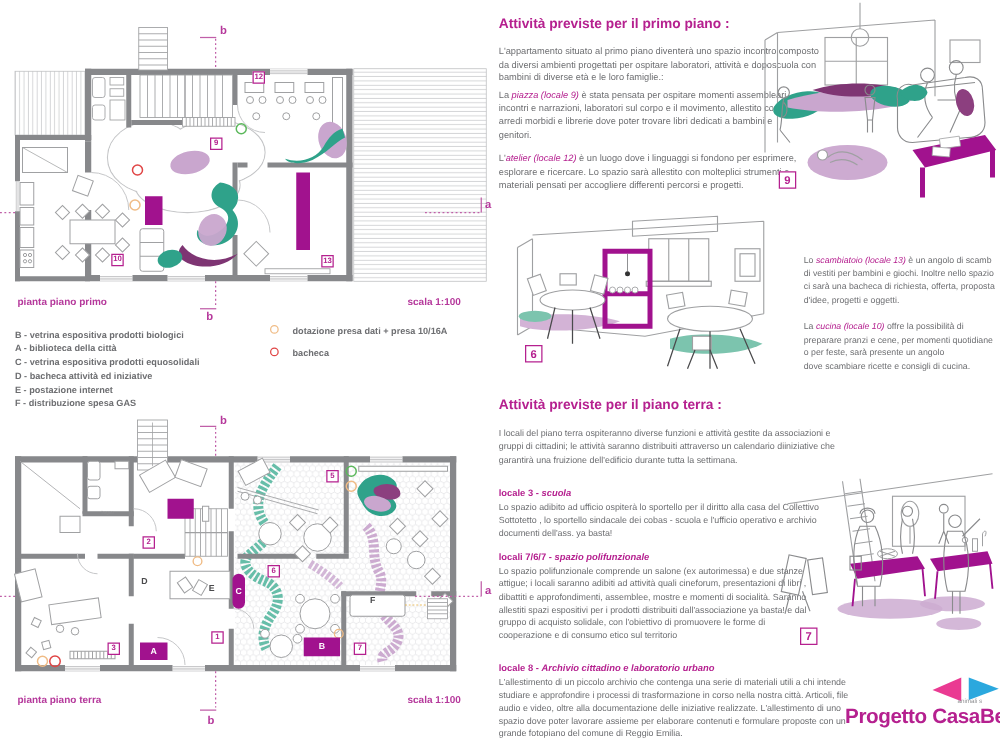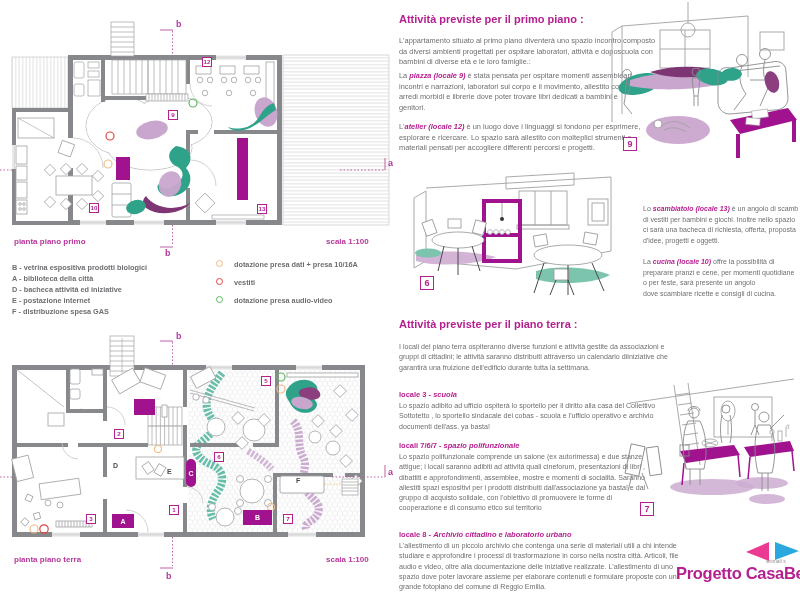--- a/index.html
+++ b/index.html
@@ -27,21 +27,21 @@
                font-size:7.3px; font-weight:bold; }
   .symrow { display:flex; align-items:flex-start; height:18px; }
   .symdot { width:7px; height:7px; border-radius:50%; border:1.6px solid #999; margin-right:11px; flex:none; background:#fff; }
   .symdot.c0 { border-color:#f0bc86; }
   .symdot.c1 { border-color:#e04545; }
   .symdot.c2 { border-color:#5cb85c; }
 
   .heading { position:absolute; color:#b5208f; font-weight:bold; font-size:11px; white-space:nowrap; }
   .body-text { position:absolute; color:#6d6e71; font-size:7.4px; line-height:1.45; }
   .body-text.small { font-size:7.1px; }
-  .accent { color:#b5208f; font-weight:bold; font-style:italic; }
+  .accent { color:#b5208f; font-weight:normal; font-style:italic; }
   .subhead { position:absolute; color:#b5208f; font-weight:bold; font-size:7.5px; white-space:nowrap; }
   .subhead .emph { font-style:italic; }
 
   .rtext { position:absolute; color:#6d6e71; font-size:7px; line-height:1.5; }
   .rline { display:block; white-space:nowrap; }
 
   .footer-title { position:absolute; left:676px; top:564px; color:#b5208f; font-weight:bold;
                   font-size:16.5px; white-space:nowrap; letter-spacing:-0.3px; }
   .logo-caption { position:absolute; left:766px; top:558px; color:#8f9092; font-size:5px; white-space:nowrap; }
 </style>
@@ -210,36 +210,33 @@
   <div class="badge sm" style="left:257px;top:204px">13</div>
   <div class="marker" style="left:176px;top:20px">b</div>
   <div class="marker" style="left:165px;top:249px">b</div>
   <div class="marker" style="left:388px;top:159px">a</div>
   <div class="plan-title" style="left:14px;top:237px">pianta piano primo</div>
   <div class="plan-title" style="left:326px;top:237px">scala 1:100</div>
 
   <div class="legend">
     <div>B - vetrina espositiva prodotti biologici</div>
     <div>A - biblioteca della città</div>
+    <div>C - vetrina espositiva prodotti equosolidali</div>
     <div>D - bacheca attività ed iniziative</div>
     <div>E - postazione internet</div>
     <div>F - distribuzione spesa GAS</div>
   </div>
   <div class="symlegend">
     <div class="symrow">
       <span class="symdot c0"></span>
       <span>dotazione presa dati + presa 10/16A</span>
     </div>
     <div class="symrow">
       <span class="symdot c1"></span>
-      <span>vestiti</span>
-    </div>
-    <div class="symrow">
-      <span class="symdot c2"></span>
-      <span>dotazione presa audio-video</span>
+      <span>bacheca</span>
     </div>
   </div>
 
   <svg class="abs" style="left:0;top:333px" width="395" height="245" viewBox="0 0 395 245">
     <defs>
       <pattern id="hx" width="5" height="8.66" patternUnits="userSpaceOnUse">
         <path d="M2.5 0 L5 1.44 L5 4.33 L2.5 5.77 L0 4.33 L0 1.44 Z M2.5 5.77 L2.5 8.66" fill="none" stroke="#dfe0e2" stroke-width="0.5"></path>
       </pattern>
     </defs>
 

